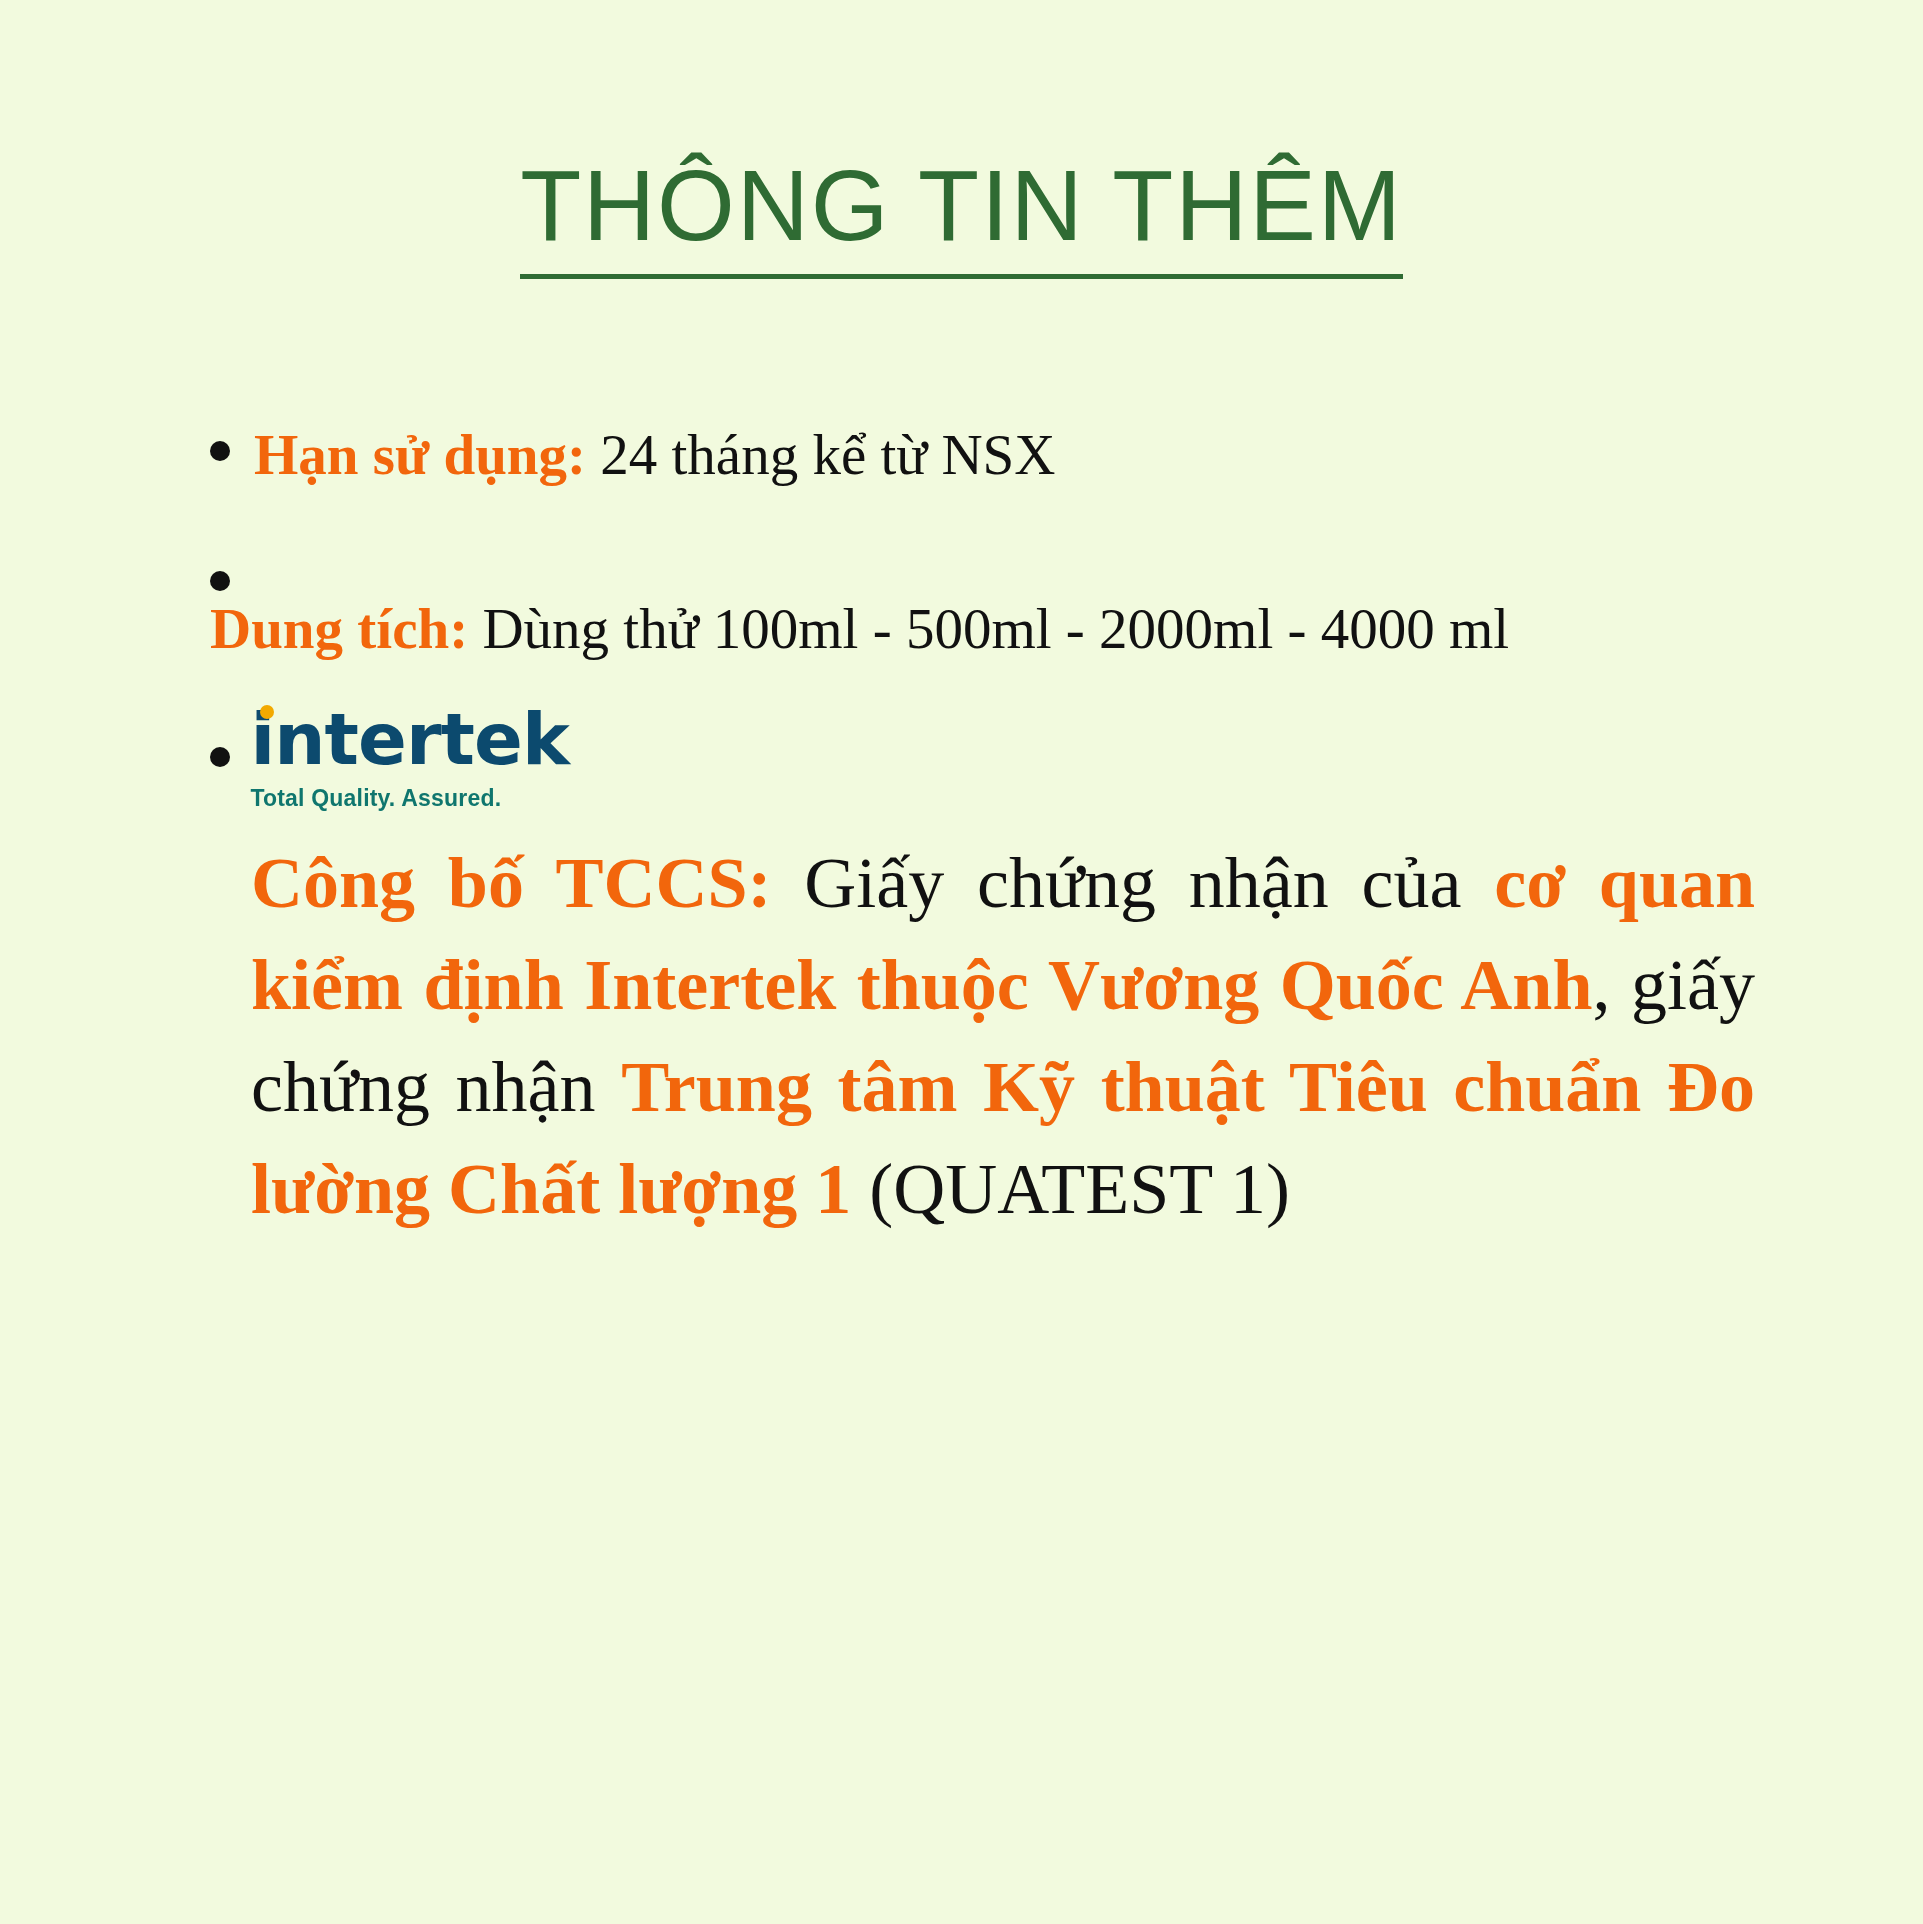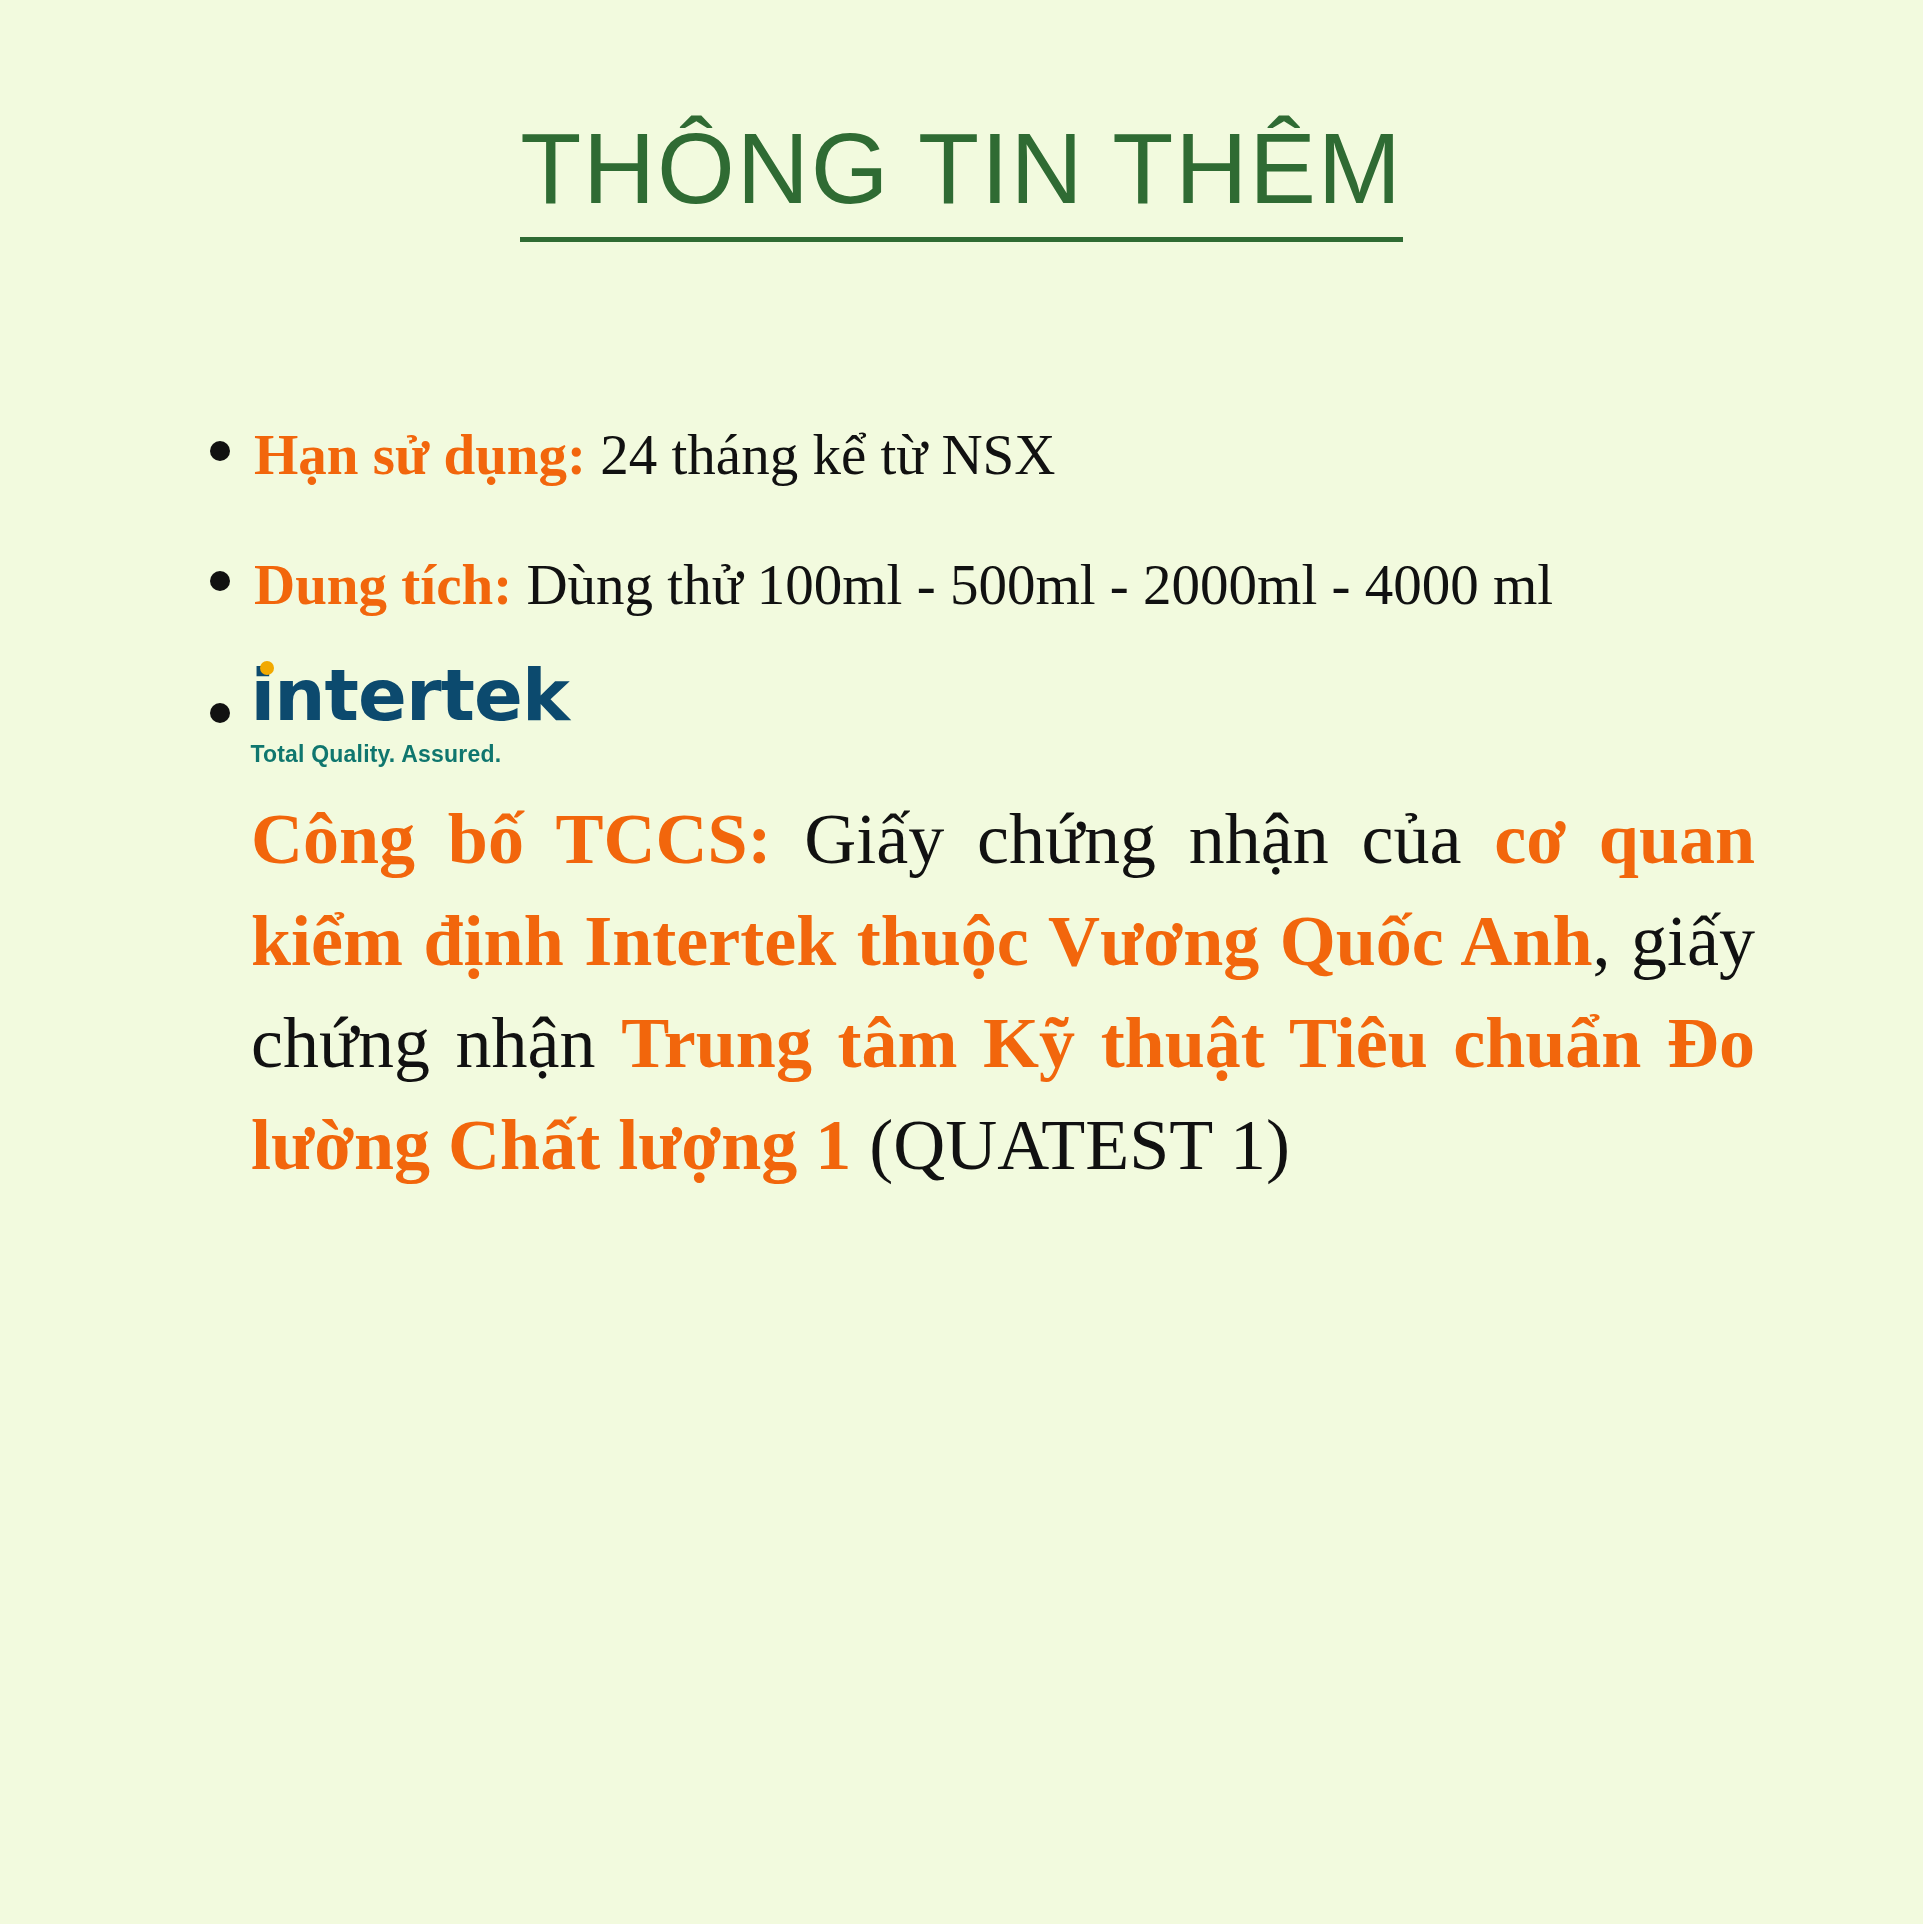--- a/index.html
+++ b/index.html
@@ -31,20 +31,21 @@
   .title {
     display: inline-block;
     font-family: "Liberation Sans", sans-serif;
     font-weight: 400;
     font-size: 100px;
     letter-spacing: 1.8px;
     color: #2f6b33;
     line-height: 1.15;
     padding-bottom: 11px;
     border-bottom: 5.5px solid #2f6b33;
+    margin-top: 37px;
   }
 
   
   .content {
     position: absolute;
     top: 417px;
     left: 210px;
     width: 1551px;
   }
   .bullet-row {
@@ -68,21 +69,21 @@
     color: #111111;
   }
   .lbl {
     color: #f2660c;
     font-weight: bold;
   }
 
   
   .row-1 { margin-bottom: 55px; }
   .row-2 { margin-bottom: 66px; }
-  .row-3 { margin-bottom: 37px; }
+  .row-3 { margin-bottom: 37px; flex-direction: column; }
 
   
   .logo-row {
     display: flex;
     align-items: flex-start;
     margin-top: 28px;
     margin-bottom: 20px;
   }
   .logo-bullet {
     flex: 0 0 auto;

